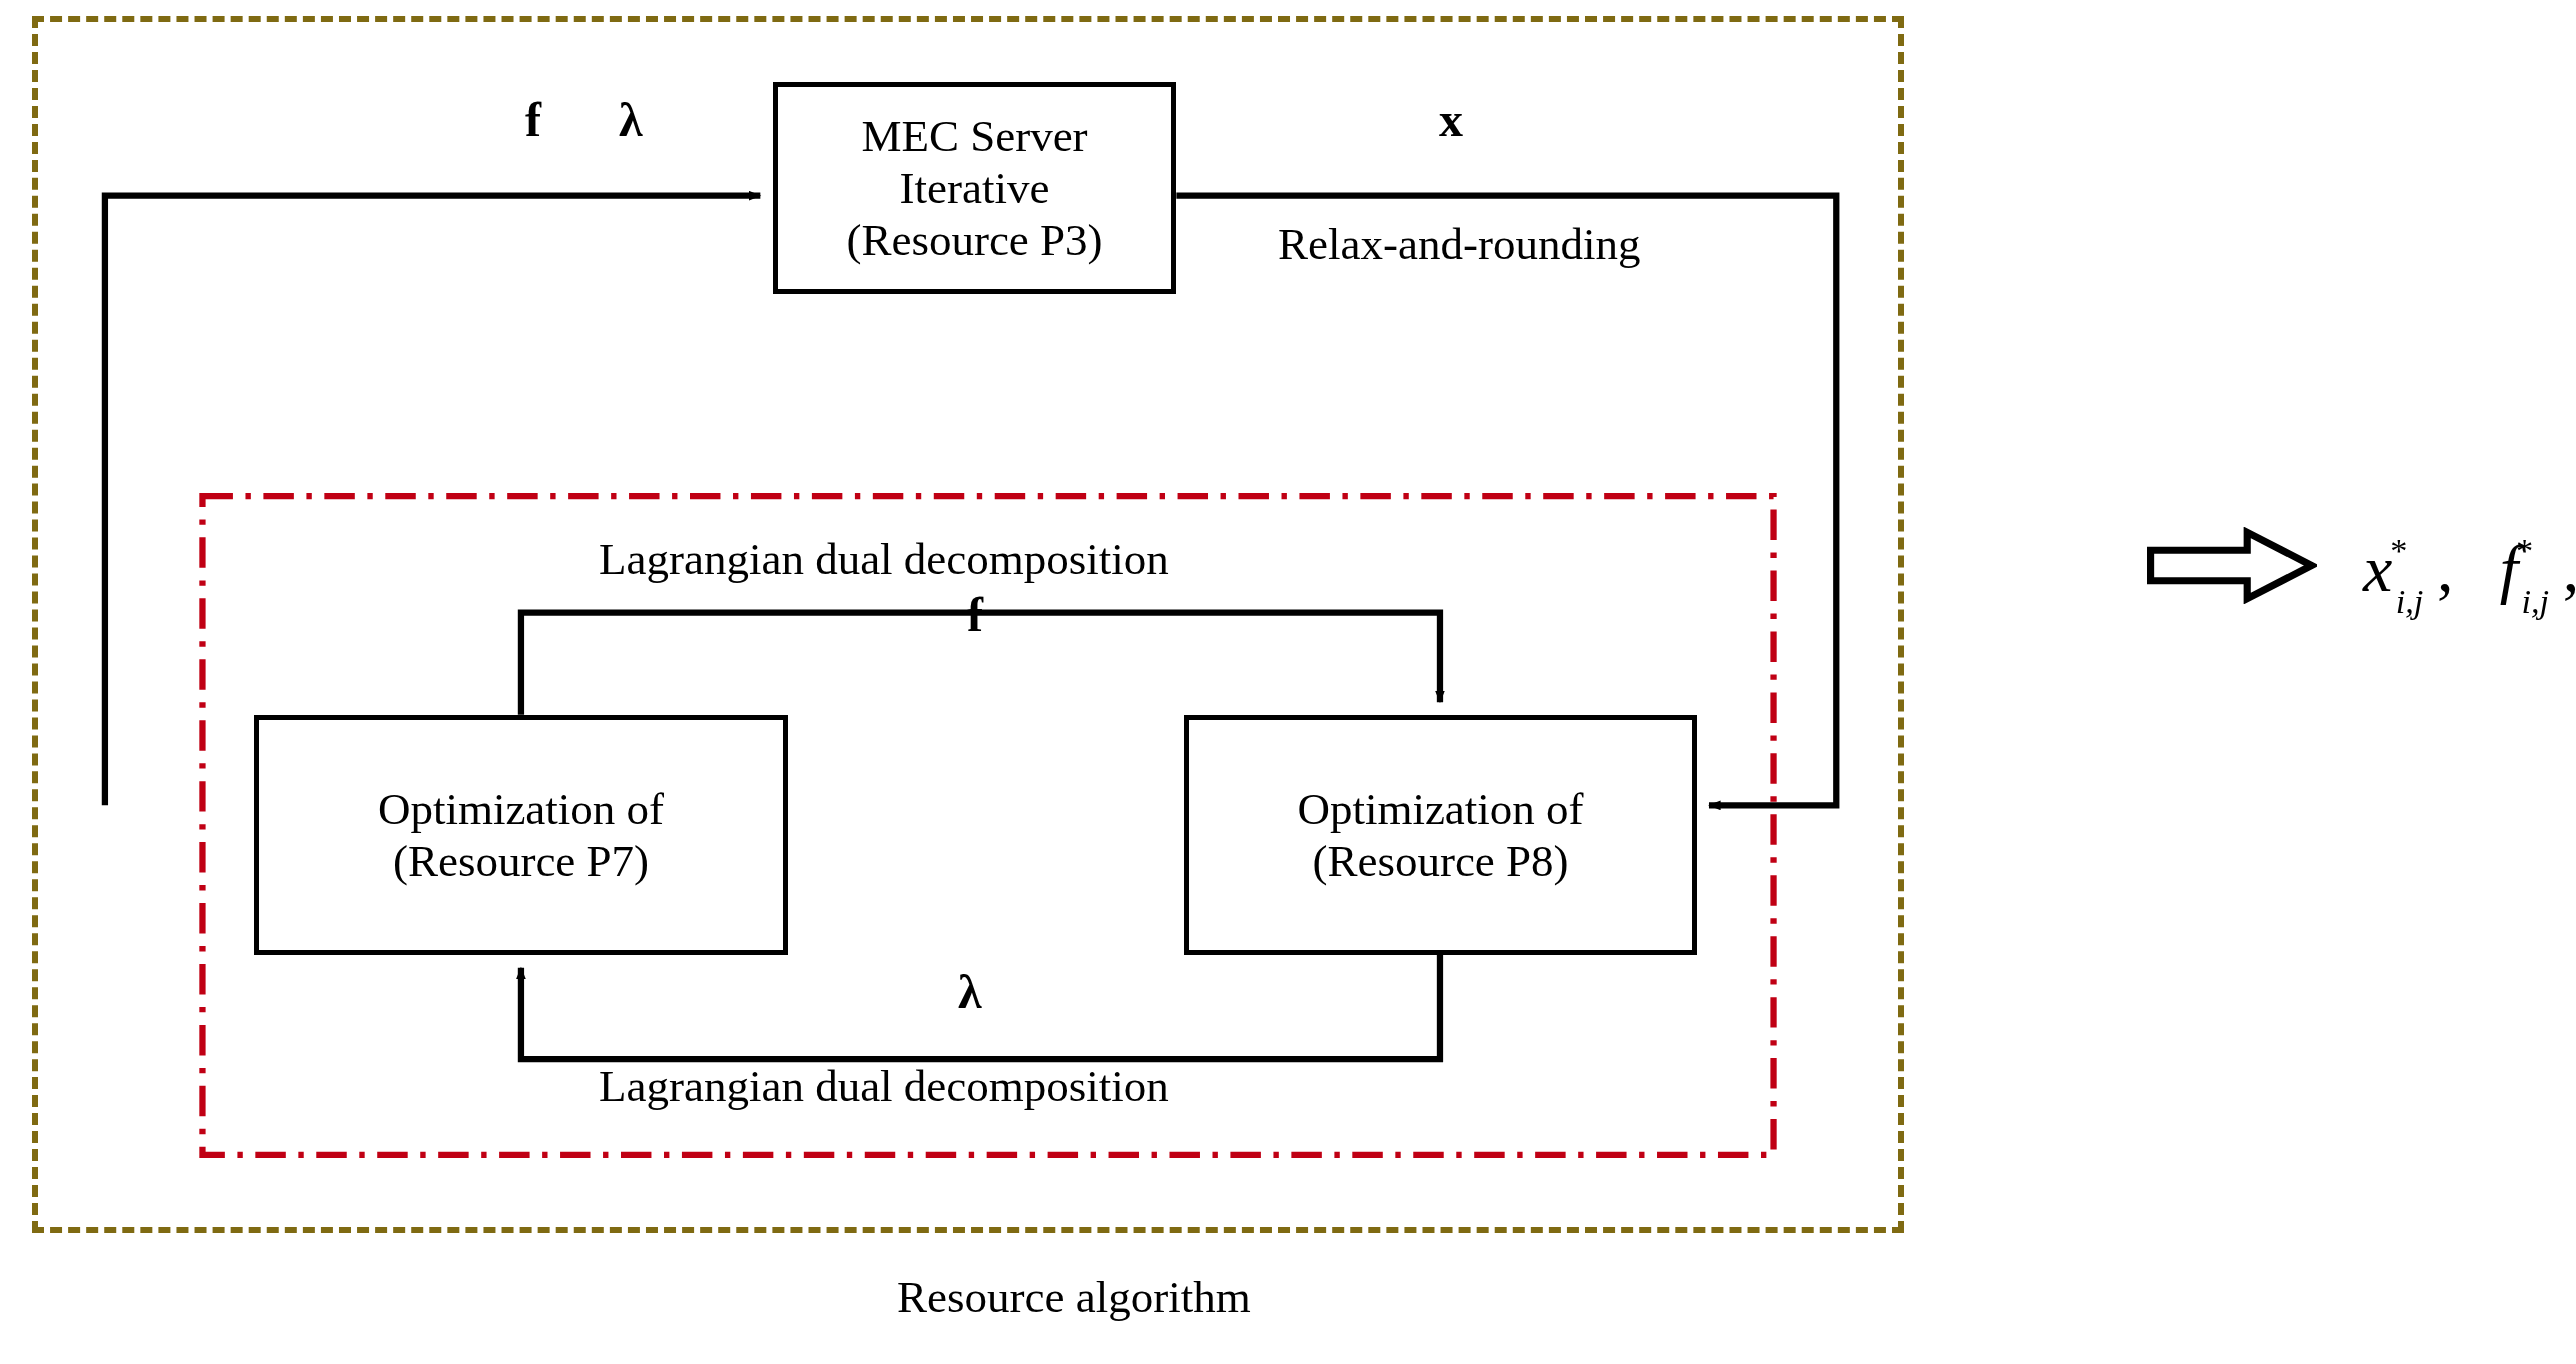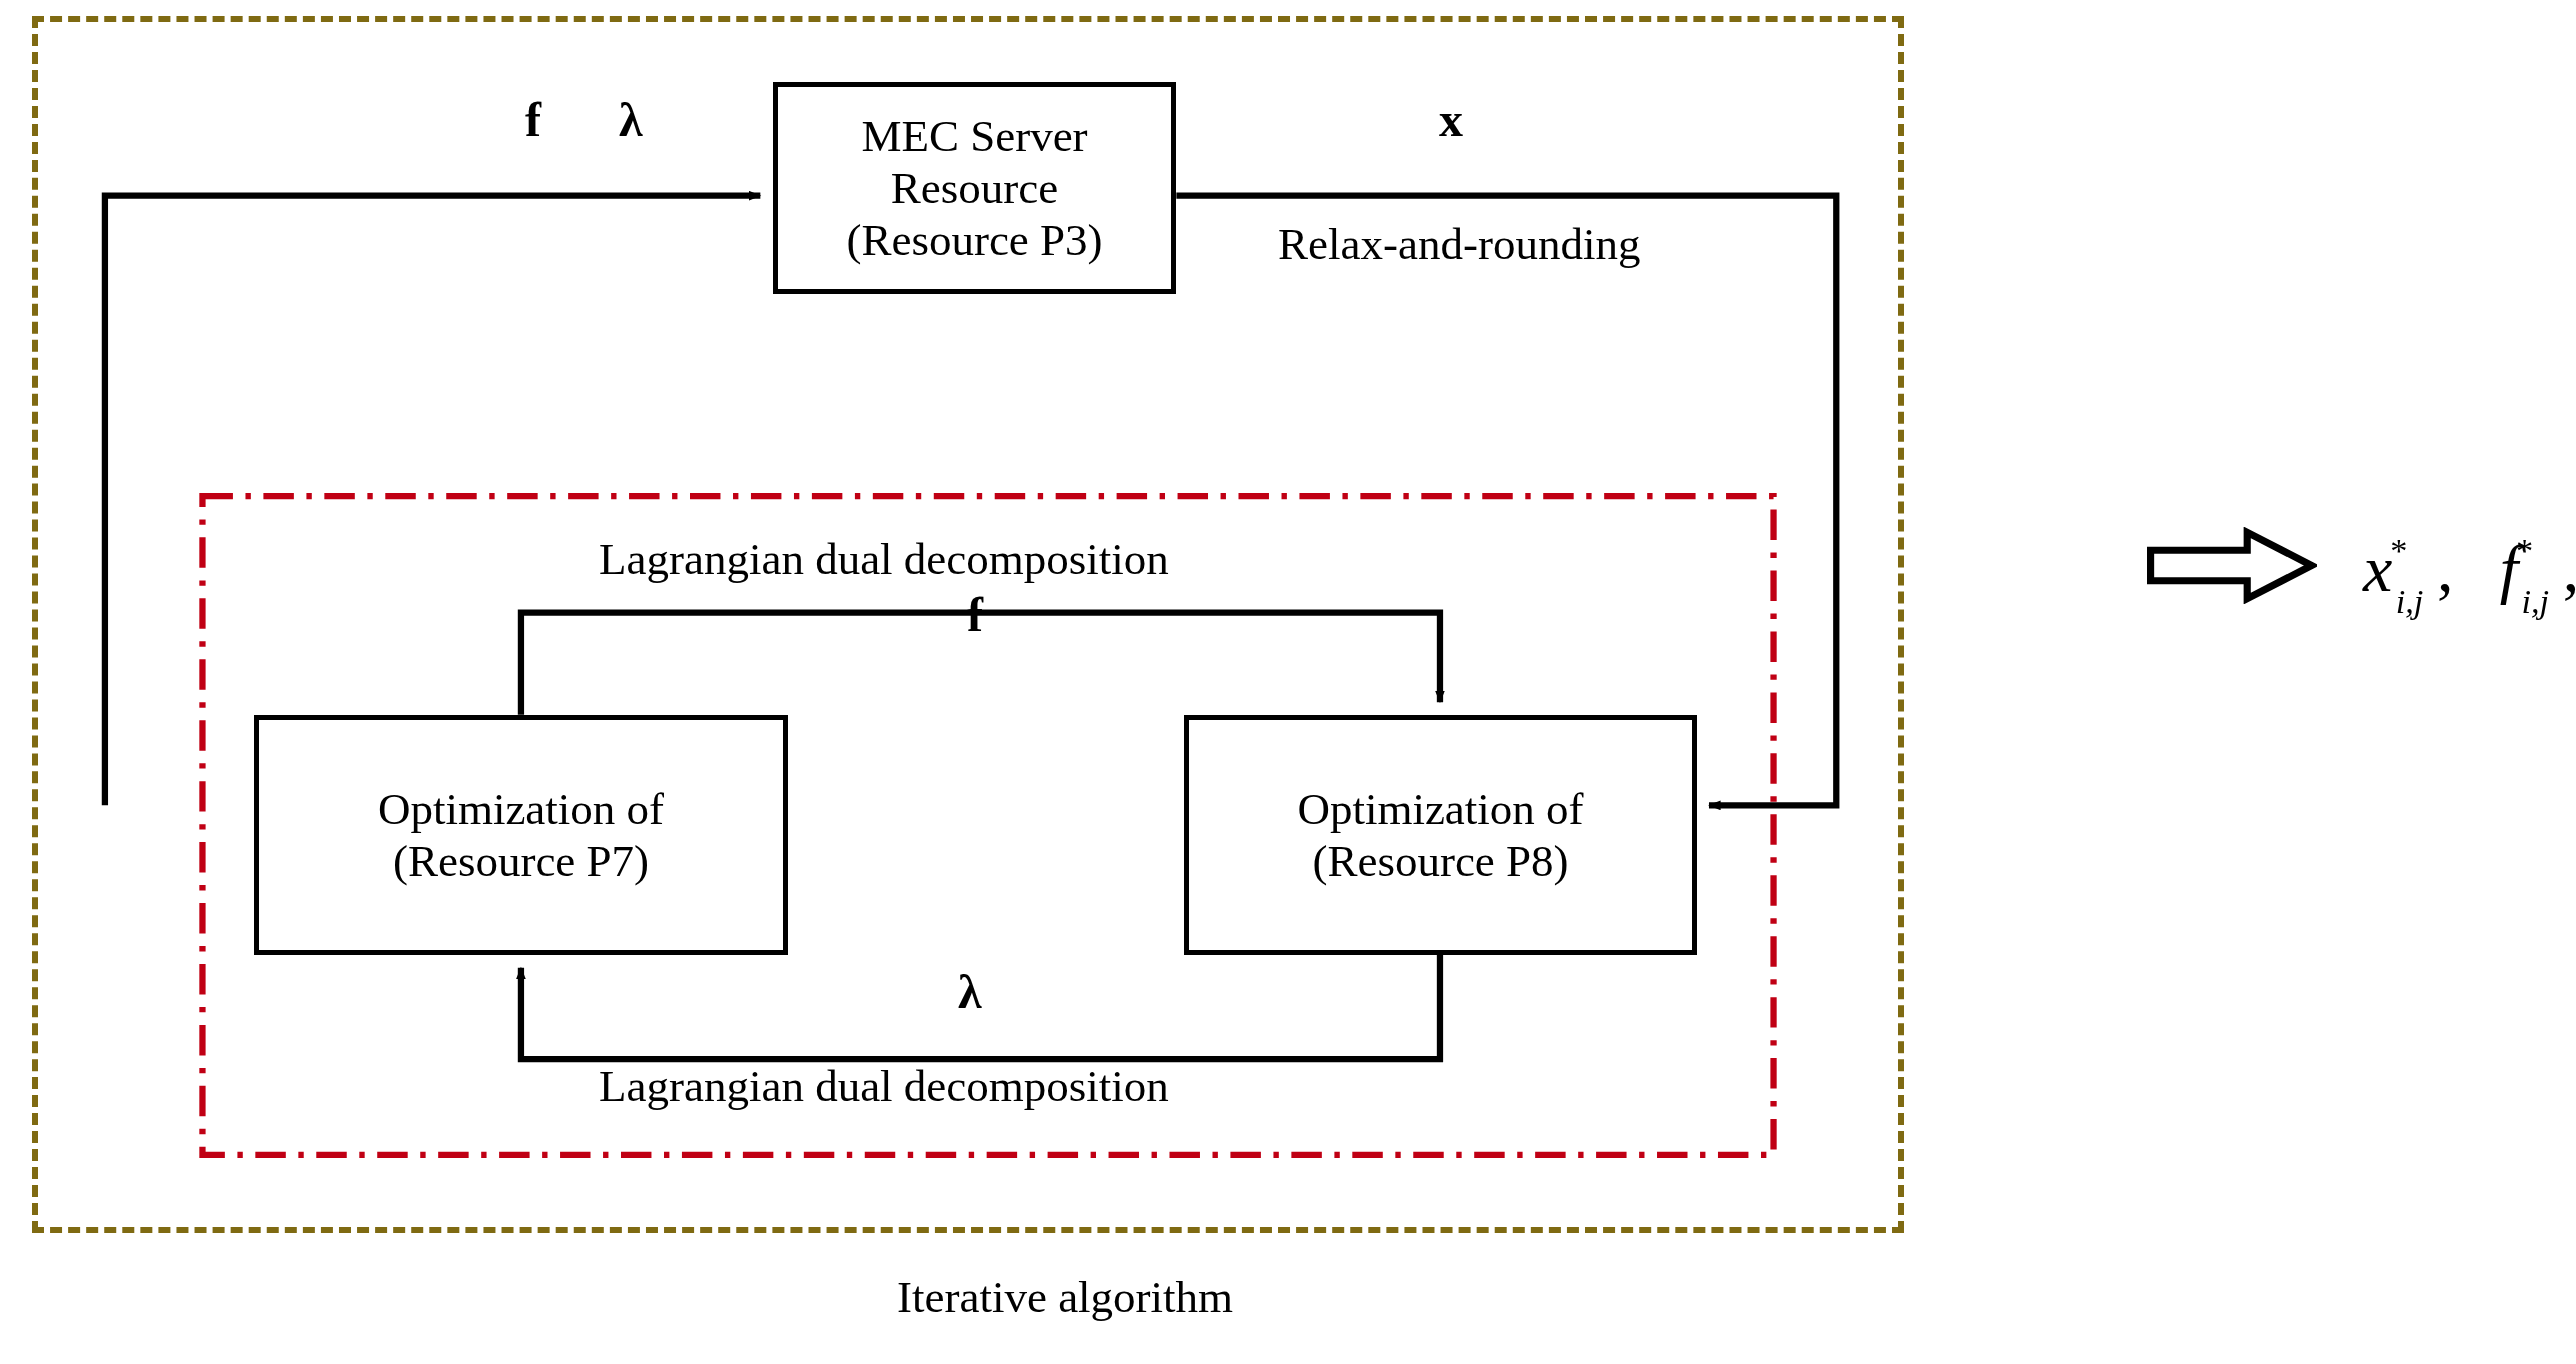--- a/index.html
+++ b/index.html
@@ -148,21 +148,21 @@
 
     <path d="M1312,218 L2048,218 L2048,898 L1906,898" fill="none" stroke="#000000" stroke-width="7" marker-end="url(#ah)"></path>
 
     <path d="M581,797 L581,683 L1606,683 L1606,783" fill="none" stroke="#000000" stroke-width="7" marker-end="url(#ah)"></path>
 
     <path d="M1606,1065 L1606,1181 L581,1181 L581,1079" fill="none" stroke="#000000" stroke-width="7" marker-end="url(#ah)"></path>
   </svg>
 
   <div class="pbox" id="box-mec">
     <span class="ln">MEC Server</span>
-    <span class="ln">Resource</span>
+    <span class="ln">Iterative</span>
     <span class="ln">(Resource P3)</span>
   </div>
 
   <div class="pbox" id="box-p7">
     <span class="ln">Optimization of</span>
     <span class="ln">(Resource P7)</span>
   </div>
 
   <div class="pbox" id="box-p8">
     <span class="ln">Optimization of</span>
@@ -170,21 +170,21 @@
   </div>
 
   <div class="lbl lbl-bold" id="lbl-f-top">f</div>
   <div class="lbl lbl-bold" id="lbl-lam-top">λ</div>
   <div class="lbl lbl-bold" id="lbl-x-top">x</div>
   <div class="lbl" id="lbl-relax">Relax-and-rounding</div>
   <div class="lbl" id="lbl-lag-top">Lagrangian dual decomposition</div>
   <div class="lbl" id="lbl-lag-bot">Lagrangian dual decomposition</div>
   <div class="lbl lbl-bold" id="lbl-f-mid">f</div>
   <div class="lbl lbl-bold" id="lbl-lam-mid">λ</div>
-  <div class="lbl" id="lbl-caption">Iterative algorithm</div>
+  <div class="lbl" id="lbl-caption">Resource algorithm</div>
 
   <div id="result-expr">
     <svg width="170" height="77" viewBox="0 0 190 86" style="vertical-align:-12.6px;margin-right:23px;" xmlns="http://www.w3.org/2000/svg">
       <path d="M4,26 L112,26 L112,6 L184,43 L112,80 L112,60 L4,60 Z" fill="#ffffff" stroke="#000000" stroke-width="8" stroke-linejoin="miter"></path>
     </svg><span class="v"><span>x</span><sup>*</sup><sub>i,j</sub></span><span class="comma">,</span> <span class="v"><span>f</span><sup>*</sup><sub>i,j</sub></span><span class="comma">,</span> <span class="v"><span>λ</span></span>
   </div>
 
 </div>
 
 

